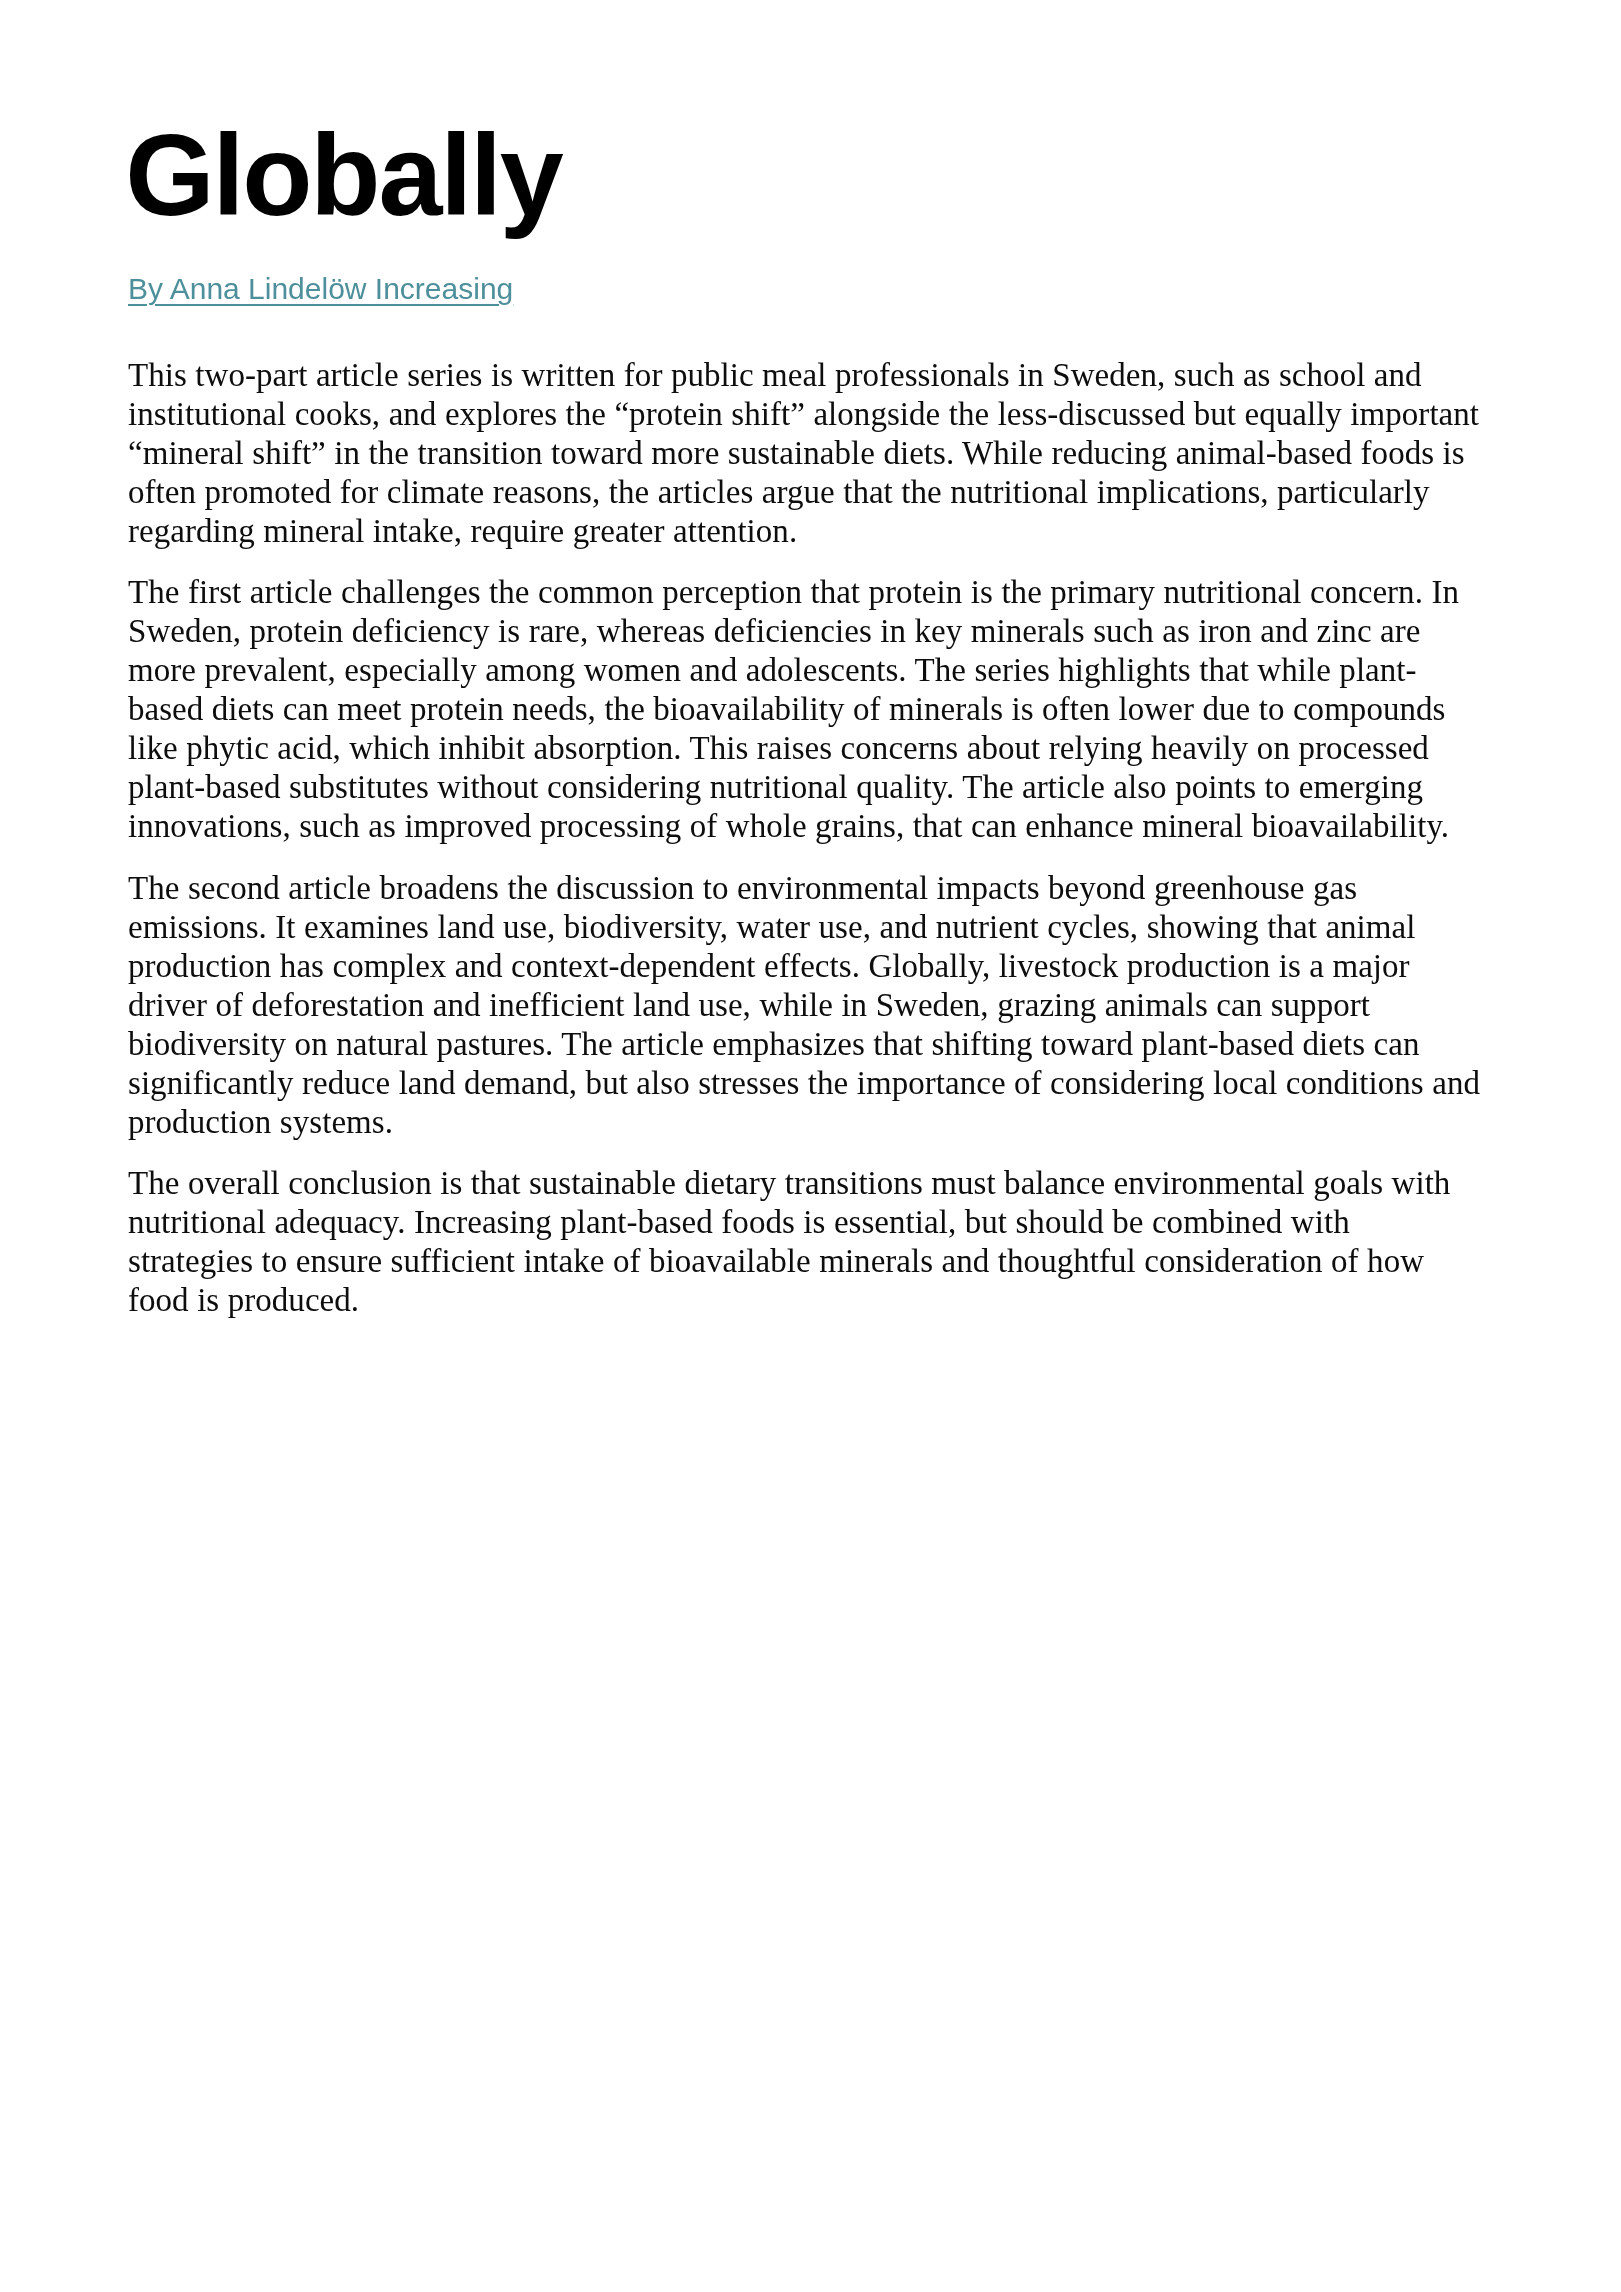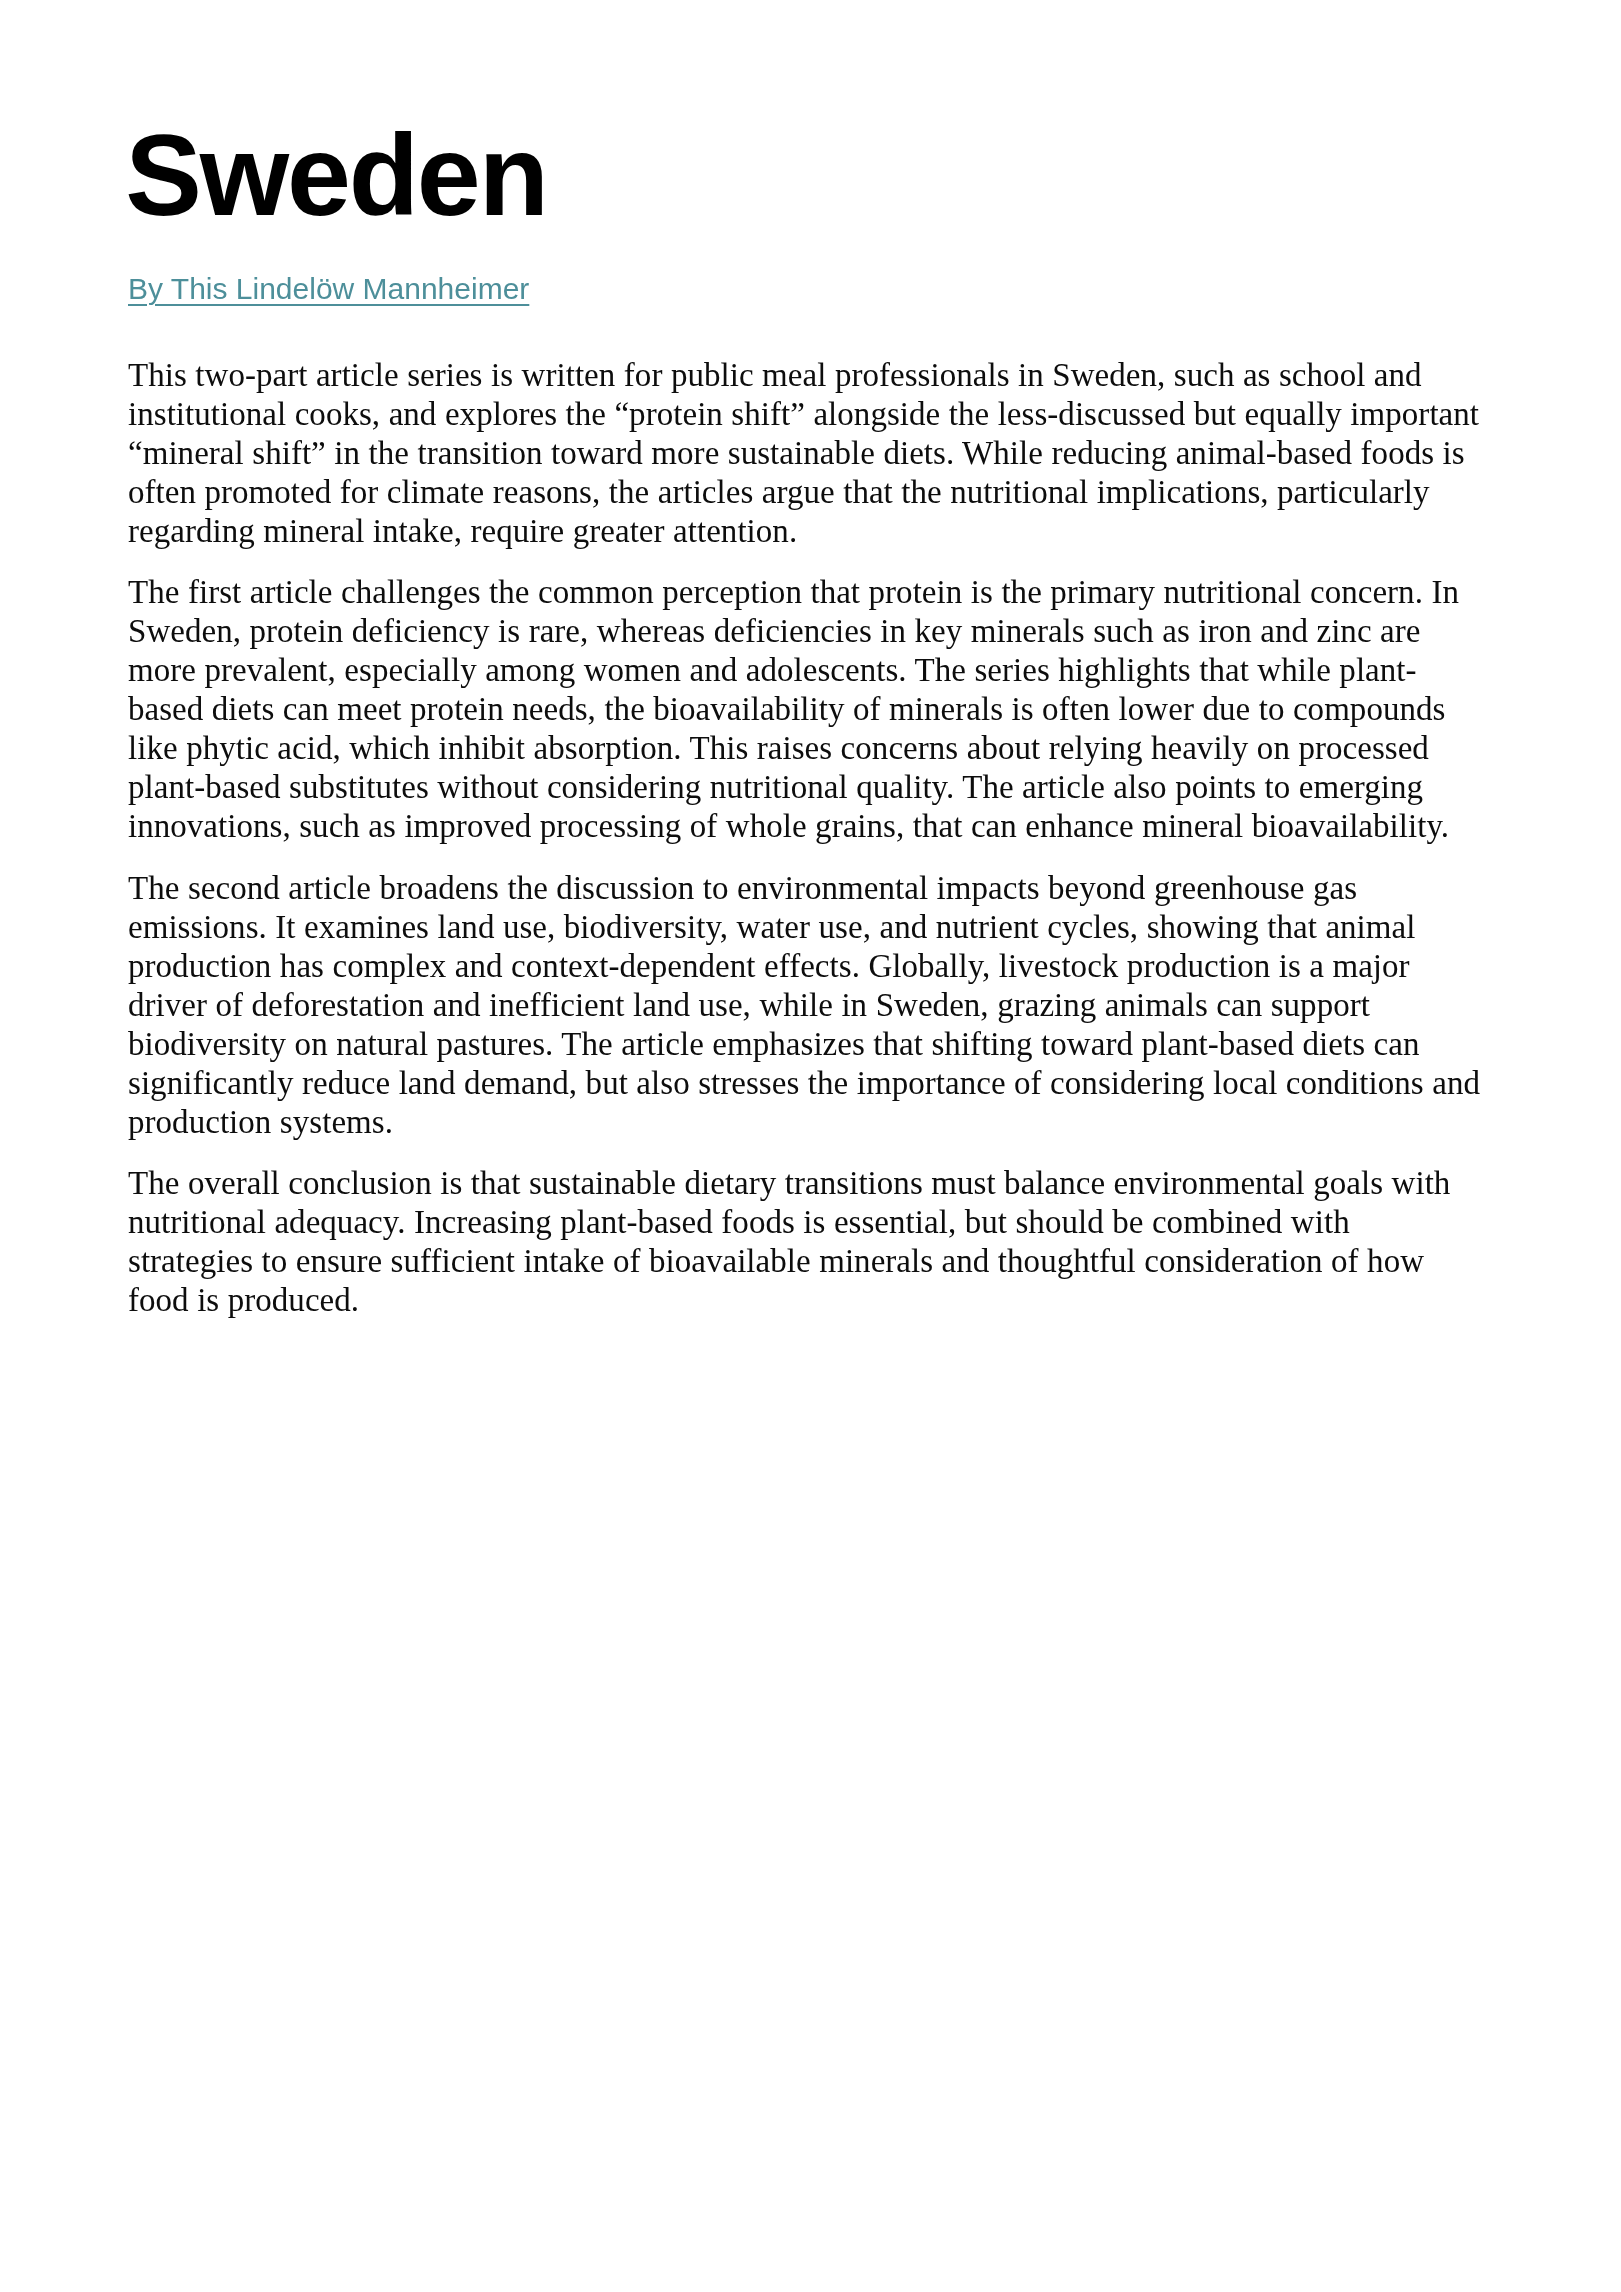--- a/index.html
+++ b/index.html
@@ -84,24 +84,24 @@
     margin-bottom: 0;
   }
 </style>
 </head>
 <body>
 
 <div class="page">
 
   <div class="content">
 
-    <h1 class="doc-title">Sweden</h1>
+    <h1 class="doc-title">Globally</h1>
 
     <div class="byline-wrap">
-      <a class="byline" href="#">By This Lindelöw Mannheimer</a>
+      <a class="byline" href="#">By Anna Lindelöw Increasing</a>
     </div>
 
     <div class="body-text">
       <p>This two-part article series is written for public meal professionals in Sweden, such as school and institutional cooks, and explores the “protein shift” alongside the less-discussed but equally important “mineral shift” in the transition toward more sustainable diets. While reducing animal-based foods is often promoted for climate reasons, the articles argue that the nutritional implications, particularly regarding mineral intake, require greater attention.</p>
       <p>The first article challenges the common perception that protein is the primary nutritional concern. In Sweden, protein deficiency is rare, whereas deficiencies in key minerals such as iron and zinc are more prevalent, especially among women and adolescents. The series highlights that while plant-based diets can meet protein needs, the bioavailability of minerals is often lower due to compounds like phytic acid, which inhibit absorption. This raises concerns about relying heavily on processed plant-based substitutes without considering nutritional quality. The article also points to emerging innovations, such as improved processing of whole grains, that can enhance mineral bioavailability.</p>
       <p>The second article broadens the discussion to environmental impacts beyond greenhouse gas emissions. It examines land use, biodiversity, water use, and nutrient cycles, showing that animal production has complex and context-dependent effects. Globally, livestock production is a major driver of deforestation and inefficient land use, while in Sweden, grazing animals can support biodiversity on natural pastures. The article emphasizes that shifting toward plant-based diets can significantly reduce land demand, but also stresses the importance of considering local conditions and production systems.</p>
       <p>The overall conclusion is that sustainable dietary transitions must balance environmental goals with nutritional adequacy. Increasing plant-based foods is essential, but should be combined with strategies to ensure sufficient intake of bioavailable minerals and thoughtful consideration of how food is produced.</p>
     </div>
 
   </div>

